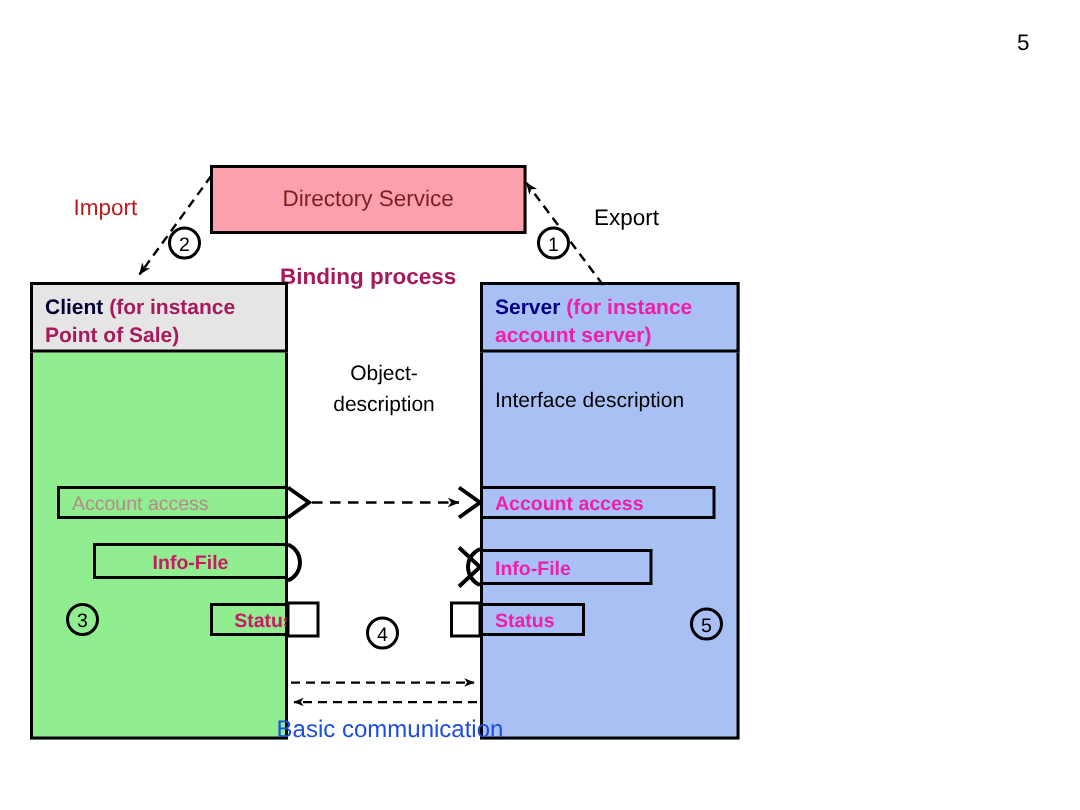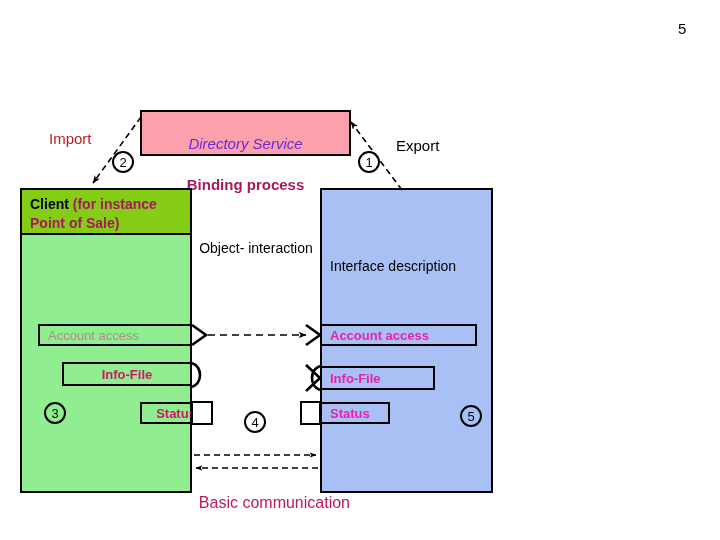--- a/index.html
+++ b/index.html
@@ -40,25 +40,24 @@
     box-sizing: border-box;
     border: 2px solid #000000;
   }
   #directory-service-box {
     left: 140px; top: 110px;
     width: 211px; height: 46px;
     background: #fca0ae;
   }
   #directory-service-label {
     position: absolute;
-    left: 0; right: 0; top: 23px;
-    text-align: center;
-    font-size: 15px;
-    color: #6d28d9;
-    font-style: italic;
+    left: 0; right: 0; top: 12px;
+    text-align: center;
+    font-size: 15px;
+    color: #7f1d1d;
   }
   #binding-process-label {
     left: 140px; top: 176px;
     width: 211px;
     text-align: center;
     font-size: 15px;
     font-weight: bold;
     color: #a61a5c;
   }
   #import-label {
@@ -76,21 +75,21 @@
 
   
   #client-box {
     left: 20px; top: 188px;
     width: 172px; height: 305px;
     background: #90ee90;
   }
   #client-header {
     left: 20px; top: 188px;
     width: 172px; height: 47px;
-    background: #84cc16;
+    background: #e5e5e5;
     border-bottom: 2px solid #000000;
     box-sizing: border-box;
   }
   #client-title {
     position: absolute;
     left: 8px; top: 5px;
     width: 162px;
     font-size: 14px;
     font-weight: bold;
     line-height: 19px;
@@ -141,25 +140,24 @@
   #bits-label {
     left: 196px; top: 434px;
     width: 122px;
     text-align: center;
     font-size: 15px;
     color: #000000;
   }
   #basic-comm-label {
     left: 170px; top: 474px;
     width: 180px;
-    text-align: right;
+    text-align: center;
     font-size: 16px;
     line-height: 25px;
-    color: #be185d;
-    margin-top: 16px;
+    color: #1d4ed8;
   }
 
   
   .port-box {
     box-sizing: border-box;
     border: 2px solid #000000;
     font-size: 13px;
     display: flex;
     align-items: center;
   }
@@ -257,24 +255,27 @@
   <div class="abs" id="import-label">Import</div>
 
   <div class="abs" id="export-label">Export</div>
 
   <div class="abs box" id="client-box"></div>
   <div class="abs box" id="client-header">
     <div id="client-title"><span>Client </span><span class="paren">(for instance Point of Sale)</span></div>
   </div>
 
   <div class="abs box" id="server-box"></div>
+  <div class="abs box" id="server-header">
+    <div id="server-title"><span>Server </span><span class="paren">(for instance account server)</span></div>
+  </div>
 
   <div class="abs" id="interface-description">Interface description</div>
 
-  <div class="abs" id="object-interaction">Object- interaction</div>
+  <div class="abs" id="object-interaction">Object- description</div>
 
 
   <div class="abs" id="basic-comm-label">Basic communication</div>
 
   <div class="abs box port-box" id="client-account-access">
     <span class="port-label-left">Account access</span>
   </div>
   <div class="abs box port-box" id="client-info-file">
     <span class="port-label-center">Info-File</span>
   </div>

